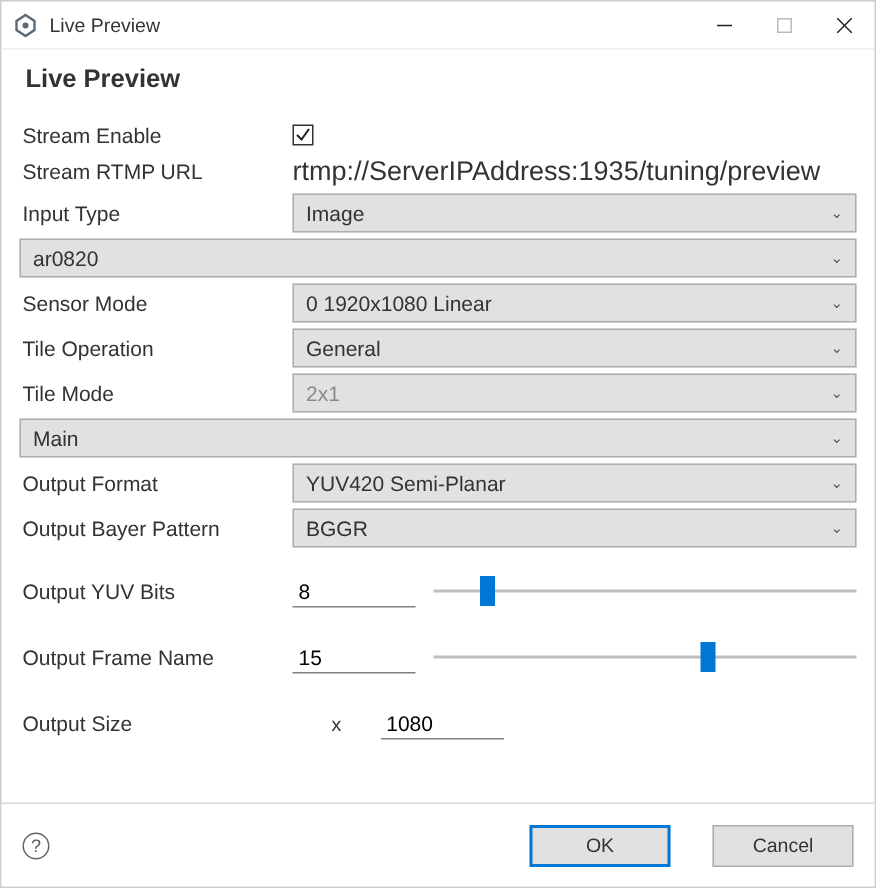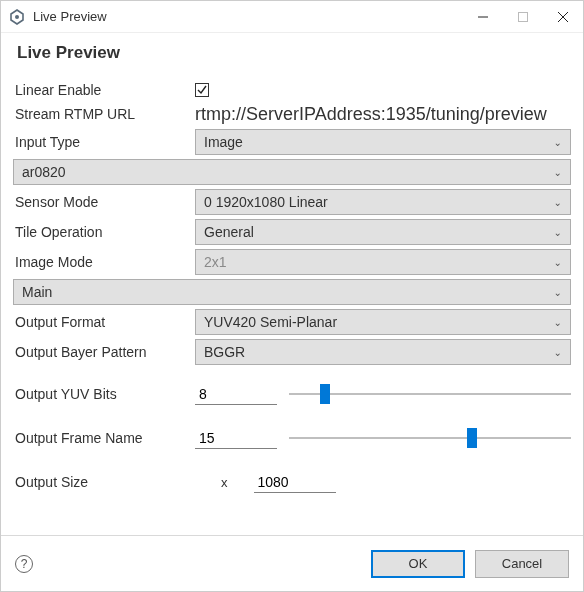--- a/index.html
+++ b/index.html
@@ -133,21 +133,21 @@
     font-size: 12px; color: #555;
   }
   .footer-spacer { flex: 1; }
   .btn {
     width: 94px;
     height: 28px;
     background: #e1e1e1;
     border: 1px solid #adadad;
     font-size: 13px;
     display: flex; align-items: center; justify-content: center;
-    margin-left: 10px;
+    margin-left: 28px;
   }
   .btn.primary { border: 2px solid #0078d7; }
   body { position: relative; }
 </style>
 </head>
 <body>
 
 <div class="titlebar">
   <span class="appicon">
     <svg viewBox="0 0 16 16" width="16" height="16">
@@ -172,21 +172,21 @@
         <line x1="10" y1="0" x2="0" y2="10" stroke="#222" stroke-width="1"></line>
       </svg>
   </div>
 </div>
 
 <div class="heading">Live Preview</div>
 
 <div class="content">
 
   <div class="row">
-    <div class="label">Linear Enable</div>
+    <div class="label">Stream Enable</div>
     <div class="field">
       <span class="chk">
         <svg width="10" height="10" viewBox="0 0 10 10">
             <polyline points="1,5 4,8 9,1" fill="none" stroke="#222" stroke-width="1.4"></polyline>
           </svg>
       </span>
     </div>
   </div>
 
   <div class="row">
@@ -229,21 +229,21 @@
     <div class="label">Tile Operation</div>
     <div class="field">
       <div class="select">
         <span class="seltext">General</span>
         <span class="chev">⌄</span>
       </div>
     </div>
   </div>
 
   <div class="row spaced">
-    <div class="label">Image Mode</div>
+    <div class="label">Tile Mode</div>
     <div class="field">
       <div class="select disabled">
         <span class="seltext">2x1</span>
         <span class="chev">⌄</span>
       </div>
     </div>
   </div>
 
   <div class="row spaced">
     <div class="field">

